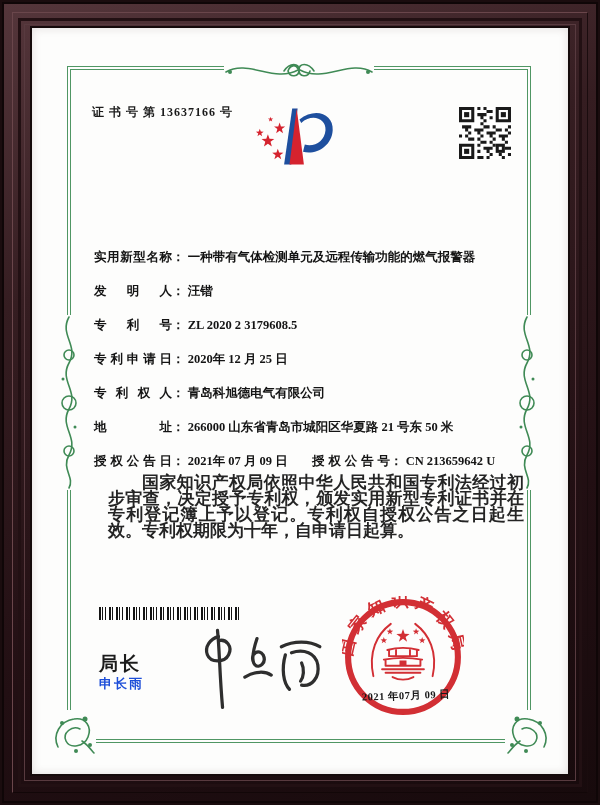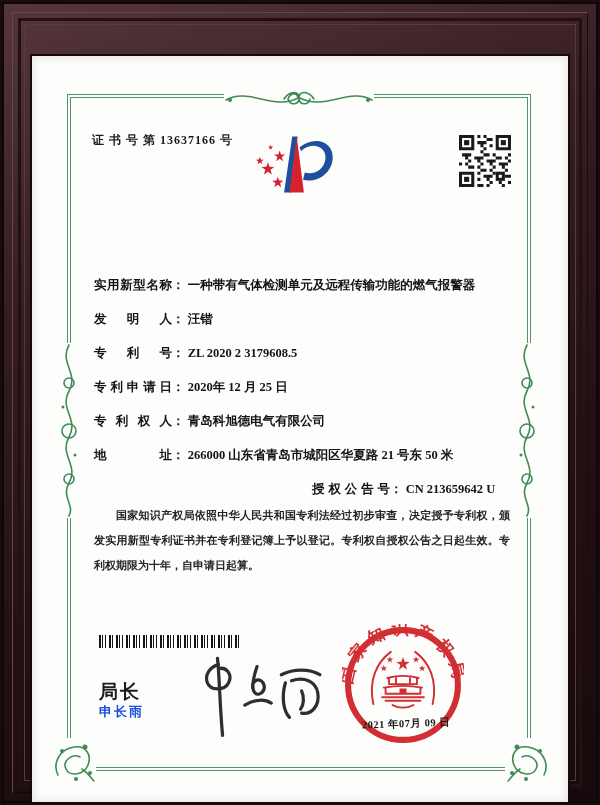--- a/index.html
+++ b/index.html
@@ -5,21 +5,21 @@
   html,body{margin:0;padding:0;background:#fff;}
   .stage{position:relative;width:600px;height:805px;background:#1a0c0e;overflow:hidden;
          font-family:"Liberation Serif","DejaVu Serif",serif;}
   
   .fb1{position:absolute;inset:2px;border:2px solid #0f0607;
        background:linear-gradient(160deg,#55363b 0%,#351d21 30%,#220f13 68%,#170a0c 100%);}
   .fb2{position:absolute;inset:12px;border:1px solid #6a464b;border-bottom-color:#120708;border-right-color:#1a0c0e;}
   .fb3{position:absolute;inset:18px;border:3px solid #221013;}
   .fb4{position:absolute;inset:24px;border:1px solid #583a3f;}
   .paper{position:absolute;left:32px;top:28px;width:536px;height:746px;background:#fdfdfc;
-         box-shadow:0 0 0 2px #150a0b, inset 0 0 10px rgba(60,30,30,.14);margin-top:28px;}
+         box-shadow:0 0 0 2px #150a0b, inset 0 0 10px rgba(60,30,30,.14);}
   
   .green-border{position:absolute;left:35px;top:38px;right:37px;bottom:31px;border:4px double #4f9663;}
   .orn{position:absolute;background:#fdfdfc;display:flex;align-items:center;justify-content:center;}
   .orn svg{display:block;}
   .orn-top{left:192px;top:29px;width:150px;height:28px;}
   .orn-left{left:23px;top:287px;width:28px;height:175px;}
   .orn-right{left:481px;top:287px;width:28px;height:175px;}
   .orn-bl{left:20px;top:682px;width:44px;height:46px;}
   .orn-br{left:473px;top:682px;width:46px;height:46px;}
   .mirror{transform:scaleX(-1);}
@@ -31,21 +31,21 @@
          letter-spacing:8px;color:#0d0d0d;}
   
   .fields{position:absolute;left:62px;top:221px;width:420px;font-size:12.5px;color:#141414;}
   .frow{position:absolute;left:0;width:100%;white-space:nowrap;}
   .fpair{display:inline-block;}
   .fpair2{position:absolute;left:218px;top:0;}
   .flabel{display:inline-block;width:78px;text-align:justify;text-align-last:justify;font-weight:700;vertical-align:bottom;}
   .fcolon{font-weight:700;}
   .fvalue{font-weight:700;}
   
-  .paras{position:absolute;left:62px;top:447px;width:416px;font-size:11px;line-height:25px;
+  .paras{position:absolute;left:76px;top:447px;width:416px;font-size:17px;line-height:16px;
          text-align:justify;color:#242424;font-weight:600;}
   .paras p{margin:0;text-indent:2em;}
   
   .barcode{position:absolute;left:67px;top:579px;width:140px;height:13px;
     background:repeating-linear-gradient(90deg,#151515 0 2px,#fff 2px 3px,#151515 3px 4px,#fff 4px 6px,
       #151515 6px 7px,#fff 7px 10px,#151515 10px 12px,#fff 12px 13px,#151515 13px 14px,#fff 14px 17px);}
   .sig-title{position:absolute;left:67px;top:623px;font-family:"Liberation Sans","DejaVu Sans",sans-serif;
              font-size:19px;font-weight:700;letter-spacing:2px;color:#1c1c1c;}
   .sig-name{position:absolute;left:67px;top:647px;font-family:"Liberation Sans","DejaVu Sans",sans-serif;
             font-size:13px;font-weight:700;letter-spacing:2px;color:#1d4ed8;}
@@ -171,20 +171,24 @@
       </div>
       <div class="frow" style="top:136px">
         <span class="flabel">专利权人</span><span class="fcolon">：</span>
         <span class="fvalue">青岛科旭德电气有限公司</span>
       </div>
       <div class="frow" style="top:170px">
         <span class="flabel">地址</span><span class="fcolon">：</span>
         <span class="fvalue">266000 山东省青岛市城阳区华夏路 21 号东 50 米</span>
       </div>
       <div class="frow" style="top:204px">
+        <span class="fpair">
+          <span class="flabel">授权公告日</span><span class="fcolon">：</span>
+          <span class="fvalue">2021年 07 月 09 日</span>
+        </span>
         <span class="fpair fpair2">
           <span class="flabel">授权公告号</span><span class="fcolon">：</span>
           <span class="fvalue">CN 213659642 U</span>
         </span>
       </div>
     </div>
 
     <div class="paras">
       <p>国家知识产权局依照中华人民共和国专利法经过初步审查，决定授予专利权，颁发实用新型专利证书并在专利登记簿上予以登记。专利权自授权公告之日起生效。专利权期限为十年，自申请日起算。</p>
     </div>

